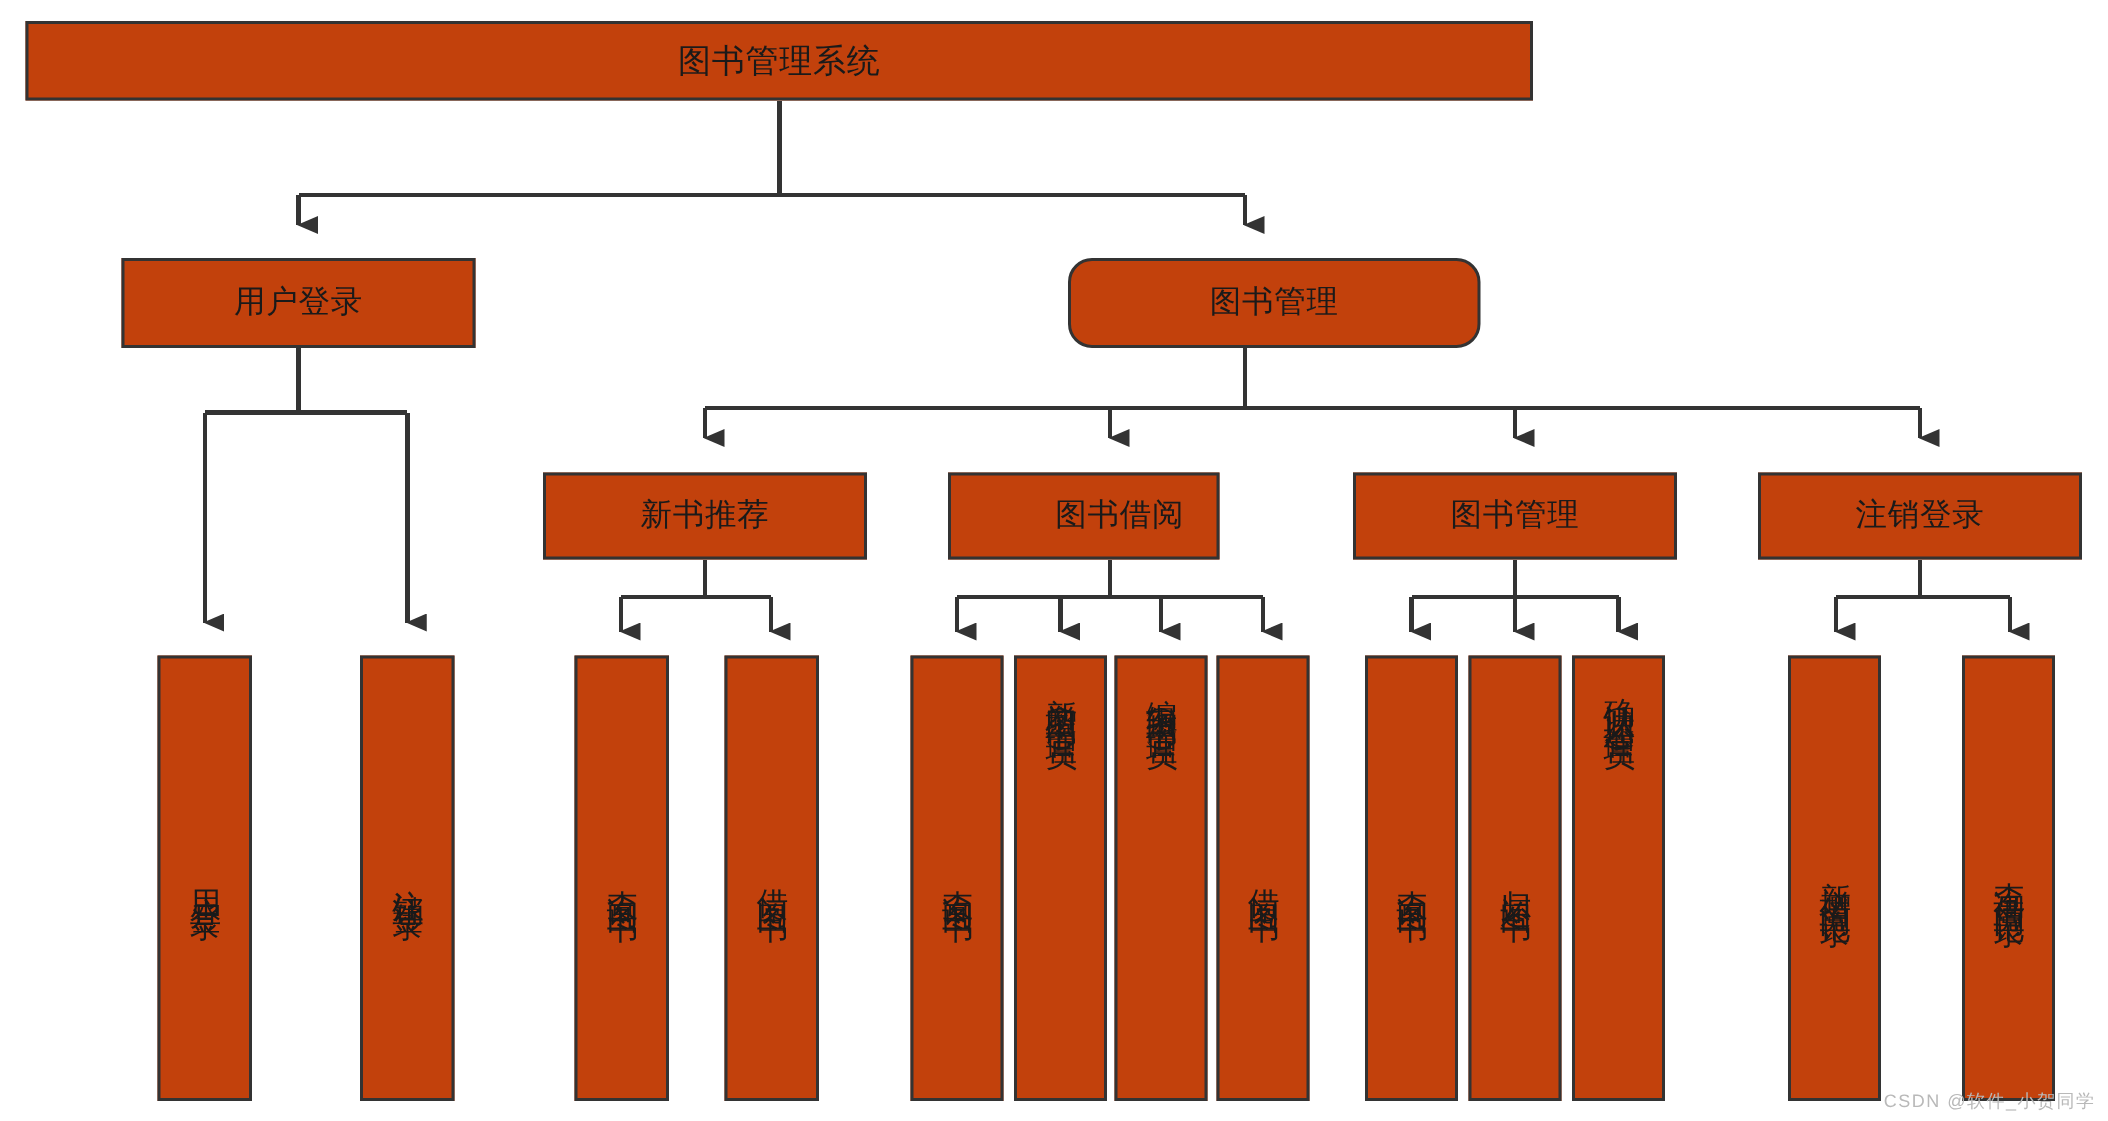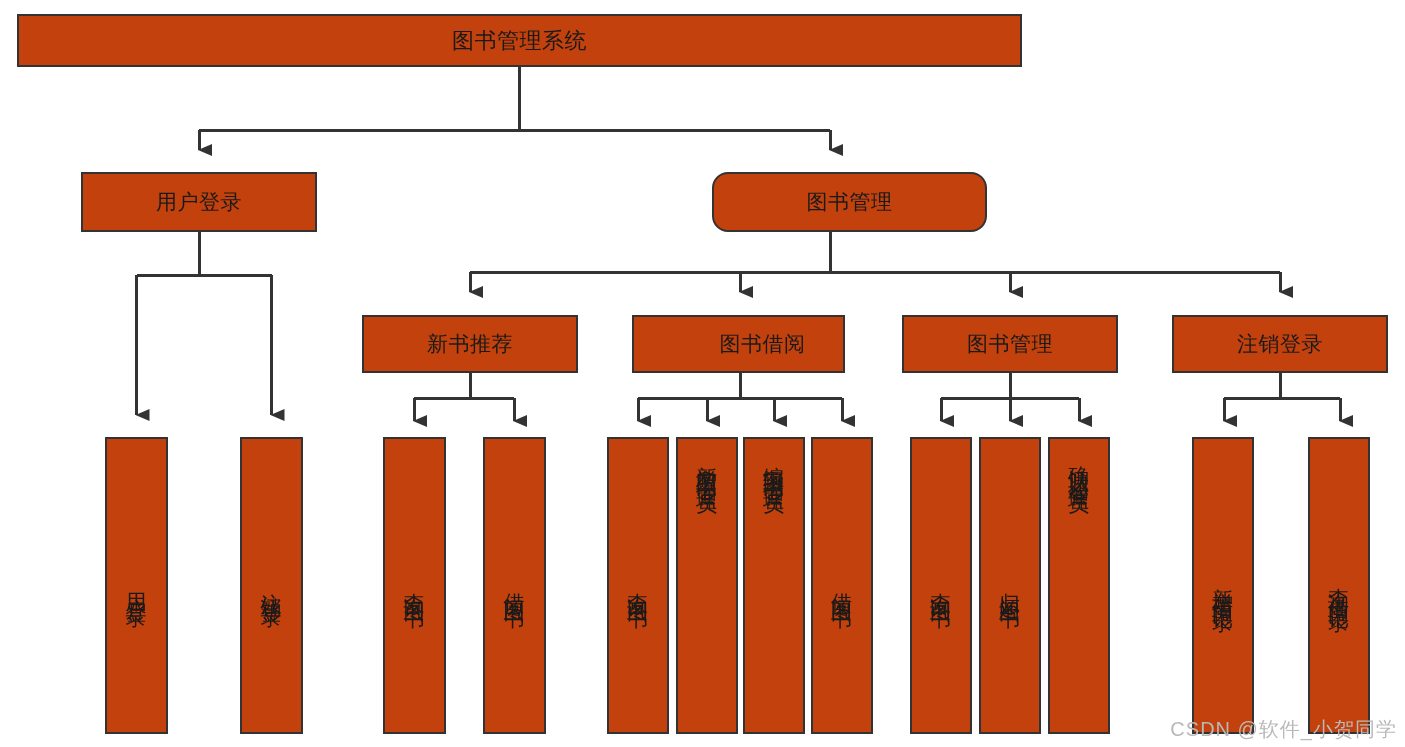--- a/index.html
+++ b/index.html
@@ -47,21 +47,21 @@
     letter-spacing:5px;
     white-space:nowrap;
   }
   .v-node.tall .lbl{letter-spacing:4px;}
   .v-node.centerv{align-items:center;padding-top:0;}
 
   #watermark{
     position:absolute;
     right:8px;
     bottom:4px;
-    font-size:20px;
+    font-size:12px;
     color:#b9b9b9;
     letter-spacing:1px;
     white-space:nowrap;
     pointer-events:none;
   }
 </style>
 </head>
 <body>
 
 <div id="canvas">
@@ -128,21 +128,21 @@
   </div>
 
   <div class="node h-node" style="left:712px;top:172px;width:275px;height:60px;border-radius:16px;">
     <span class="lbl">图书管理</span>
   </div>
 
   <div class="node h-node" style="left:362px;top:315px;width:216px;height:58px;">
     <span class="lbl">新书推荐</span>
   </div>
 
-  <div class="node h-node" style="left:632px;top:315px;width:213px;height:58px;padding-left:48px;">
+  <div class="node h-node" style="left:632px;top:315px;width:181px;height:58px;padding-left:48px;">
     <span class="lbl">图书借阅</span>
   </div>
 
   <div class="node h-node" style="left:902px;top:315px;width:216px;height:58px;">
     <span class="lbl">图书管理</span>
   </div>
 
   <div class="node h-node" style="left:1172px;top:315px;width:216px;height:58px;">
     <span class="lbl">注销登录</span>
   </div>

